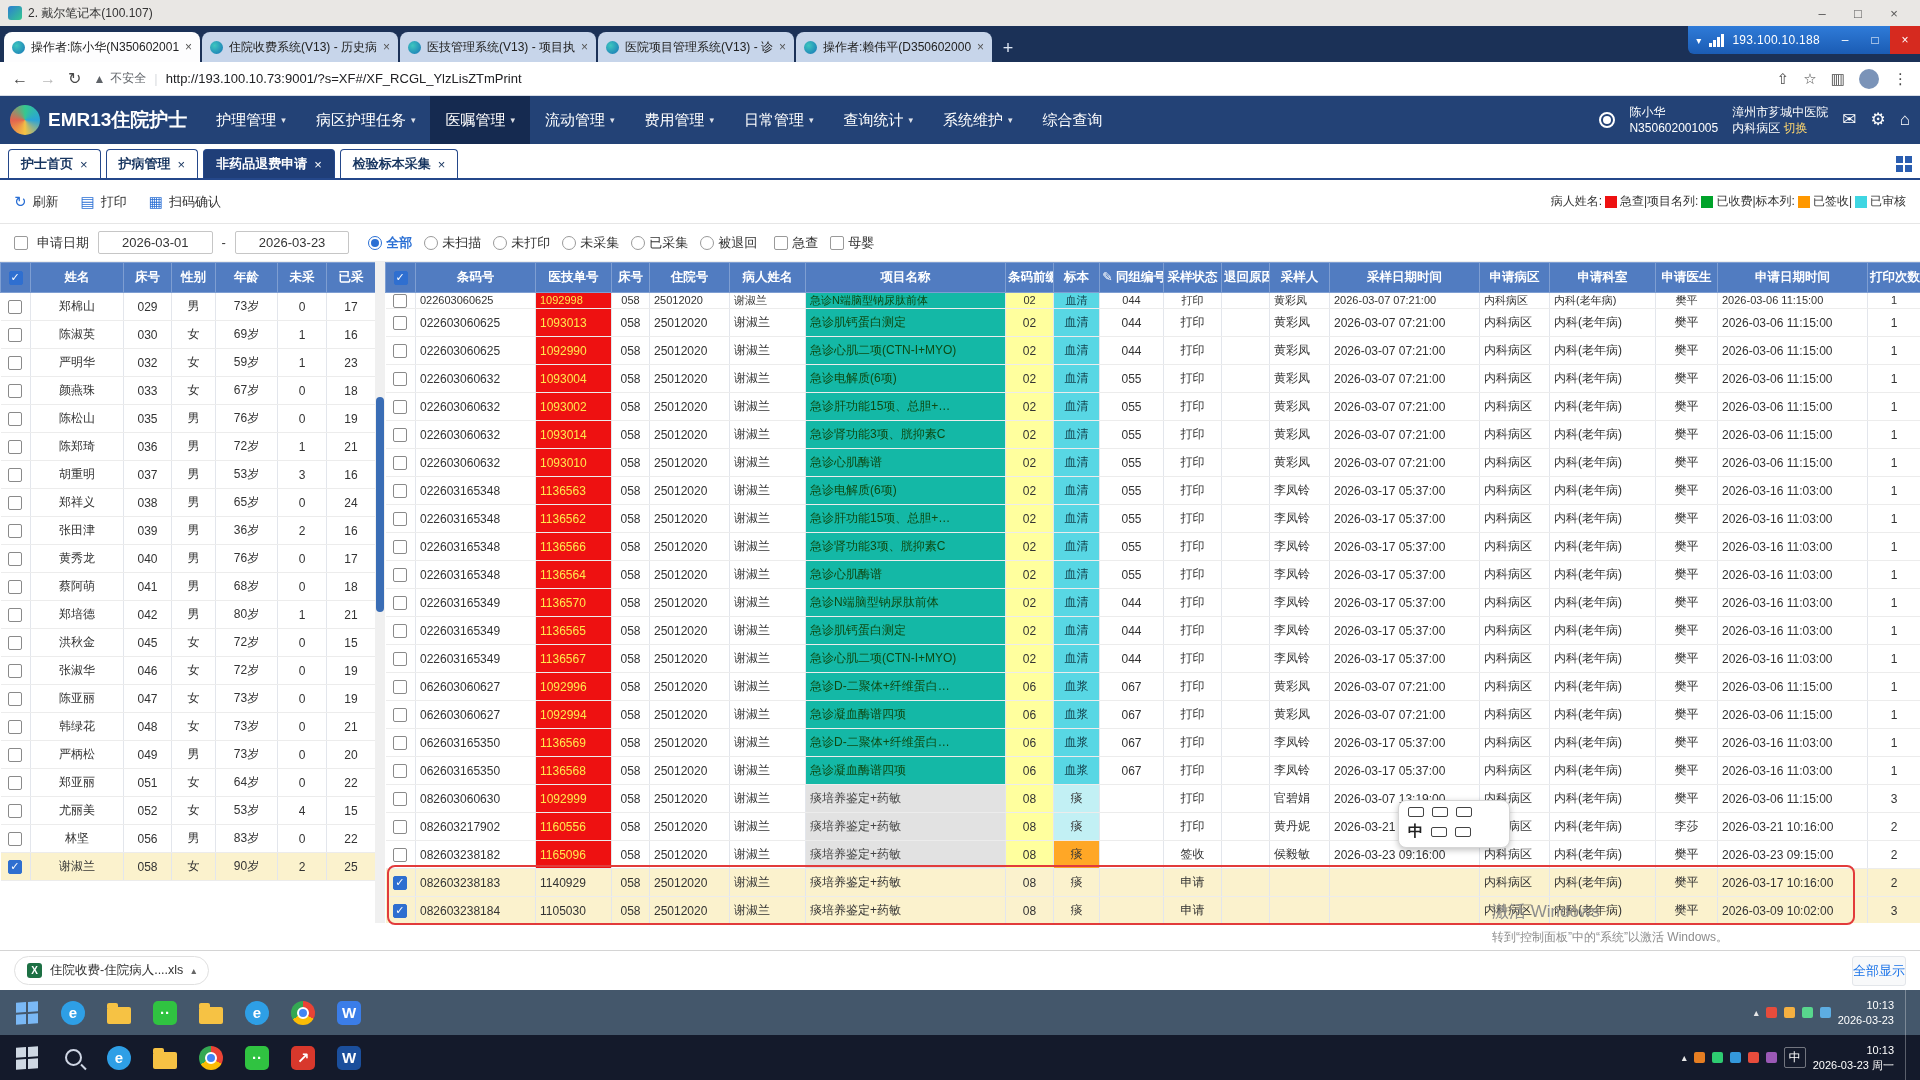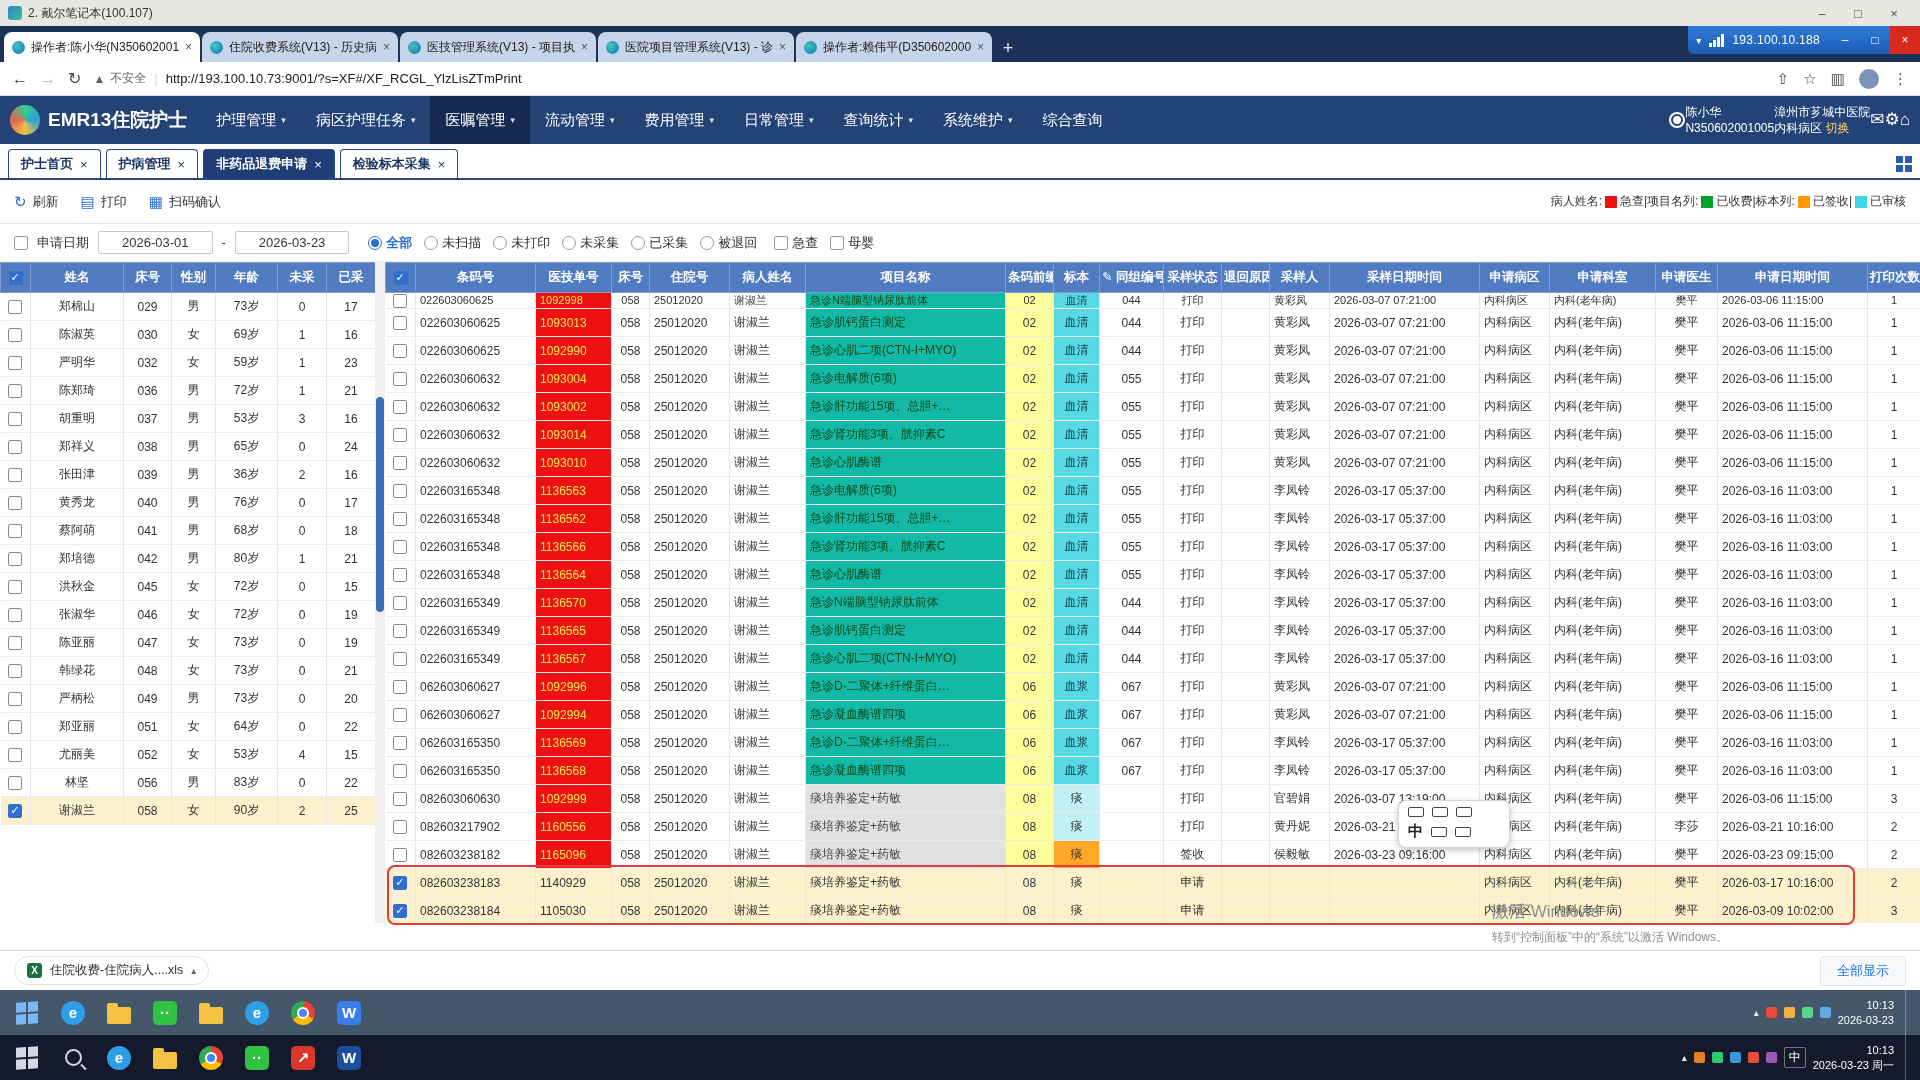--- a/index.html
+++ b/index.html
@@ -42,21 +42,21 @@
 
 
 .apphdr{height:48px;background:#234276;display:flex;align-items:center;padding:0 10px;color:#fff}
 .logo{display:flex;align-items:center;gap:8px;margin-right:14px}
 .logo .ball{width:30px;height:30px;border-radius:50%;background:conic-gradient(#35c98f,#2aa3d8,#f5c344,#e2634f,#35c98f)}
 .logo .txt{font-size:19px;font-weight:bold;white-space:nowrap}
 .menu{display:flex;height:48px}
 .mitem{padding:0 15px;display:flex;align-items:center;font-size:15px;gap:5px;white-space:nowrap}
 .mitem.active{background:#152a50}
 .mitem .car{font-size:9px;opacity:.85}
-.hdr-right{margin-left:auto;display:flex;align-items:center;font-size:12px;line-height:1.35}
+.hdr-right{margin-left:auto;display:flex;align-items:center;gap:14px;font-size:12px;line-height:1.35}
 .user-ic{width:16px;height:16px;border:2px solid #fff;border-radius:50%;position:relative}
 .user-ic::after{content:"";position:absolute;left:2px;top:2px;width:8px;height:8px;border-radius:50%;background:#fff}
 .hdr-ic{font-size:17px}
 .u2{text-align:left}
 .switch{color:#ffd76e}
 
 
 .ptabs{height:36px;border-bottom:2px solid #24478a;display:flex;align-items:flex-end;gap:5px;padding:4px 8px 0;background:#fff}
 .ptab{height:29px;display:flex;align-items:center;gap:7px;padding:0 12px;border:1px solid #24478a;border-bottom:none;border-radius:4px 4px 0 0;color:#16345f;font-size:13px;font-weight:bold;background:#fff}
 .ptab.filled{background:#1f3e78;color:#fff}
@@ -117,21 +117,21 @@
 .wm{position:absolute;left:1492px;top:900px;color:#8d8d8d;z-index:5}
 .wm .l1{font-size:17px}
 .wm .l2{font-size:12px;margin-top:6px}
 
 
 .gap{height:27px;background:#fff}
 .dlbar{height:40px;background:#fff;border-top:1px solid #d4d4d4;display:flex;align-items:center;padding:0 14px}
 .dlchip{display:flex;align-items:center;gap:8px;border:1px solid #e0e0e0;border-radius:16px;padding:5px 12px;font-size:12.5px;color:#333}
 .xls-ic{width:15px;height:15px;background:#1d7044;border-radius:3px;color:#fff;font-size:10px;display:flex;align-items:center;justify-content:center;font-weight:bold}
 .dlchip .caret{color:#666;font-size:10px}
-.showall{margin-left:auto;color:#1a73e8;font-size:13px;border:1px solid #e3e6ea;background:#f8f9fa;padding:5px 16px;border-radius:3px}
+.showall{margin-left:auto;color:#1a73e8;font-size:13px;border:1px solid #e3e6ea;background:#f8f9fa;padding:5px 0;border-radius:3px}
 
 
 .tb1{height:45px;background:#44576b;display:flex;align-items:center;padding:0 4px}
 .tb2{height:45px;background:#141a2b;display:flex;align-items:center;padding:0 4px}
 .tbapp{width:46px;height:45px;display:flex;align-items:center;justify-content:center}
 .start{display:grid;grid-template-columns:10px 10px;gap:2px;transform:skewY(-4deg)}
 .start i{width:10px;height:10px;background:#7ab8f5}
 .tb2 .start i{background:#cfd8e3}
 .ic-circle{width:24px;height:24px;border-radius:50%;display:flex;align-items:center;justify-content:center;color:#fff;font-weight:bold;font-size:15px}
 .ic-square{width:24px;height:24px;border-radius:5px;display:flex;align-items:center;justify-content:center;color:#fff;font-weight:bold;font-size:15px}
@@ -427,20 +427,38 @@
               <td>16</td>
             </tr>
             <tr>
               <td><span class="cbx"></span></td>
               <td>严明华</td>
               <td>032</td>
               <td>女</td>
               <td>59岁</td>
               <td>1</td>
               <td>23</td>
+            </tr>
+            <tr>
+              <td><span class="cbx"></span></td>
+              <td>颜燕珠</td>
+              <td>033</td>
+              <td>女</td>
+              <td>67岁</td>
+              <td>0</td>
+              <td>18</td>
+            </tr>
+            <tr>
+              <td><span class="cbx"></span></td>
+              <td>陈松山</td>
+              <td>035</td>
+              <td>男</td>
+              <td>76岁</td>
+              <td>0</td>
+              <td>19</td>
             </tr>
             <tr>
               <td><span class="cbx"></span></td>
               <td>陈郑琦</td>
               <td>036</td>
               <td>男</td>
               <td>72岁</td>
               <td>1</td>
               <td>21</td>
             </tr>

